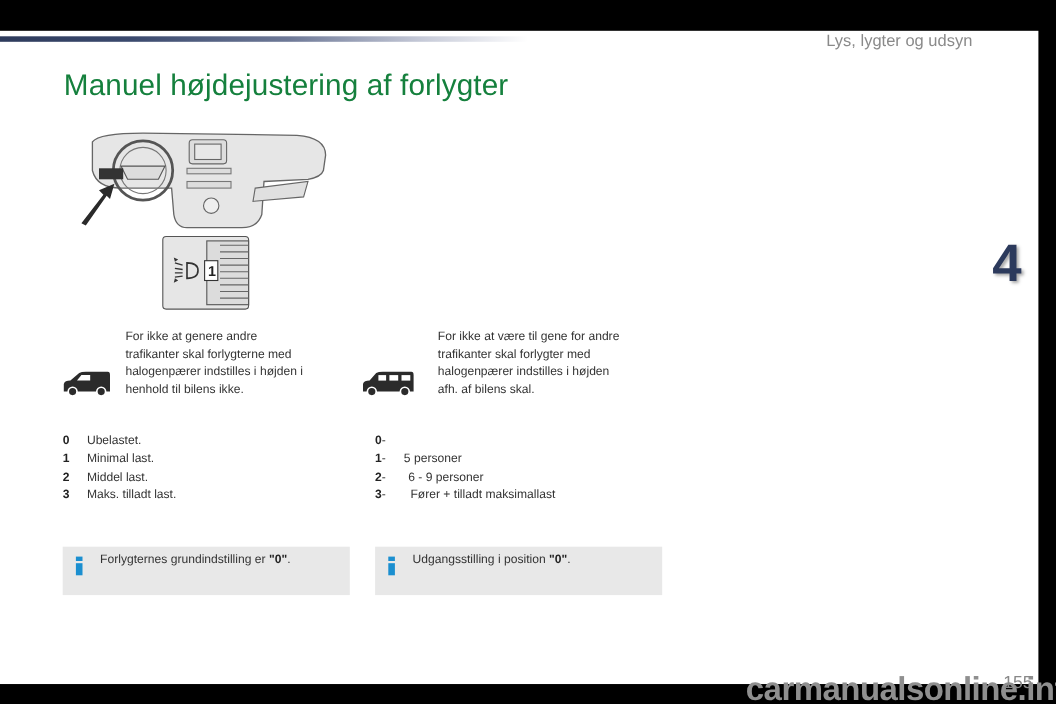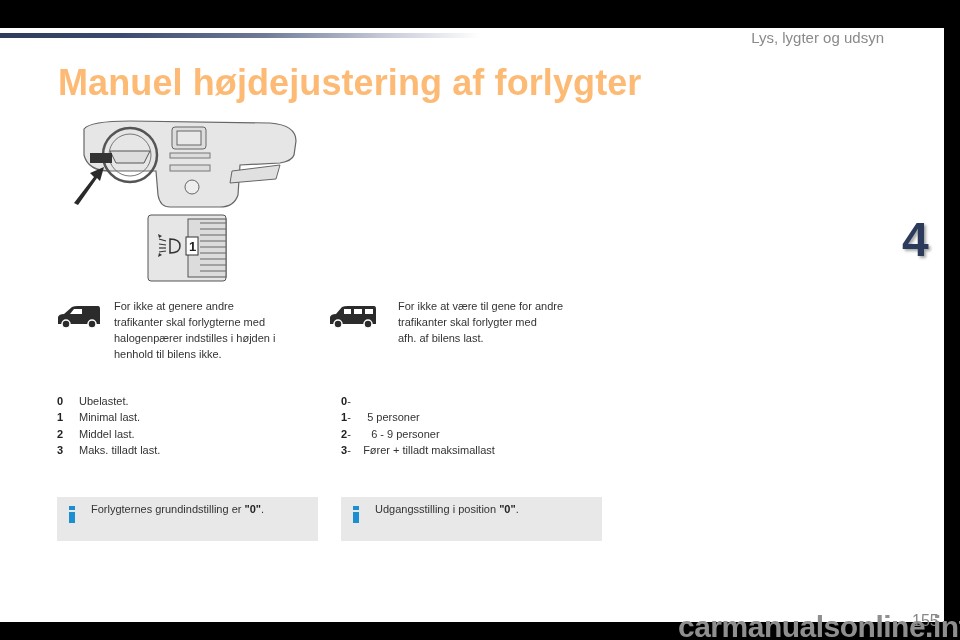--- a/index.html
+++ b/index.html
@@ -1,24 +1,24 @@
 <!DOCTYPE html>
 <html><head>
 <meta charset="utf-8">
 <style>
   html, body { margin:0; padding:0; }
   body { width:960px; height:640px; background:#000; position:relative; overflow:hidden; font-family:"Liberation Sans", sans-serif; }
   .page { position:absolute; left:0; top:28px; width:944px; height:594px; background:#fff; }
   .topbar { position:absolute; left:0; top:33px; width:480px; height:5px;
     background:linear-gradient(to right,#2e3b5c 0%,#3b4a6e 25%,#6f7a98 55%,#c6cad8 80%,#fff 100%); }
   .section-title { position:absolute; right:76px; top:29px; font-size:15px; color:#8a8a8a; }
-  .page-title { position:absolute; left:58px; top:62px; font-size:36px; color:#fdba74; font-weight:bold; letter-spacing:0.1px; }
+  .page-title { position:absolute; left:58px; top:62px; font-size:27px; color:#15803d; font-weight:normal; letter-spacing:0.1px; }
   .chapter-num { position:absolute; left:902px; top:212px; font-size:48px; font-weight:bold; color:#2c3a5c; text-shadow:2px 2px 3px rgba(0,0,0,0.35); }
   .illus { position:absolute; left:70px; top:115px; }
-  .caption-block { position:absolute; display:flex; gap:12px; }
+  .caption-block { position:absolute; display:flex; gap:12px;align-items:flex-end; }
   .caption-block .txt { font-size:11px; line-height:16px; color:#333; }
   .car-icon { width:46px; height:26px; margin-top:6px; flex:none; }
   .list { position:absolute; font-size:11px; line-height:16.3px; color:#333; }
   .list .row { display:flex; }
   .list .num { font-weight:bold; color:#222; }
   .list.left .num { width:22px; }
   .list.right .num { width:auto; }
   .list.right .sep { width:14px; }
   .infobox { position:absolute; background:#e8e8e8; height:44px; }
   .infobox .i-icon { position:absolute; left:12px; top:9px; width:6px; height:17px; }
@@ -104,21 +104,22 @@
     <path d="M2 20 L2 13 Q3 10 8 10 L14 3 Q16 2 20 2 L46 2 Q48 2 48 5 L48 20 Z" fill="#2b2b2b"></path>
     <rect x="16" y="5" width="7" height="5" fill="#fff"></rect>
     <rect x="26" y="5" width="8" height="5" fill="#fff"></rect>
     <rect x="37" y="5" width="8" height="5" fill="#fff"></rect>
     <circle cx="10" cy="20" r="4" fill="#2b2b2b" stroke="#fff" stroke-width="1.5"></circle>
     <circle cx="40" cy="20" r="4" fill="#2b2b2b" stroke="#fff" stroke-width="1.5"></circle>
   </svg>
   <div class="txt" style="margin-left:8px">
     <div>For ikke at være til gene for andre</div>
     <div>trafikanter skal forlygter med</div>
-    <div>afh. af bilens last.</div>
+    <div>halogenpærer indstilles i højden</div>
+    <div>afh. af bilens skal.</div>
   </div>
 </div>
 
 <div class="list left" style="left:57px; top:393px;">
   <div class="row">
       <span class="num">0</span>
       <span>Ubelastet.</span>
     </div>
   <div class="row">
       <span class="num">1</span>
@@ -145,21 +146,21 @@
       <span style="margin-left:6px">5 personer</span>
     </div>
   <div class="row">
       <span class="num">2</span>
       <span class="sep"> -</span>
       <span style="margin-left:10px">6 - 9 personer</span>
     </div>
   <div class="row">
       <span class="num">3</span>
       <span class="sep"> -</span>
-      <span style="margin-left:2px">Fører + tilladt maksimallast</span>
+      <span style="margin-left:12px">Fører + tilladt maksimallast</span>
     </div>
 </div>
 
 <div class="infobox" style="left:57px; top:497px; width:261px;">
   <div class="i-icon">
       <div class="dot"></div>
       <div class="stem"></div>
     </div>
   <div class="txt"><span>Forlygternes grundindstilling er </span><b>"0"</b><span>.</span></div>
 </div>

